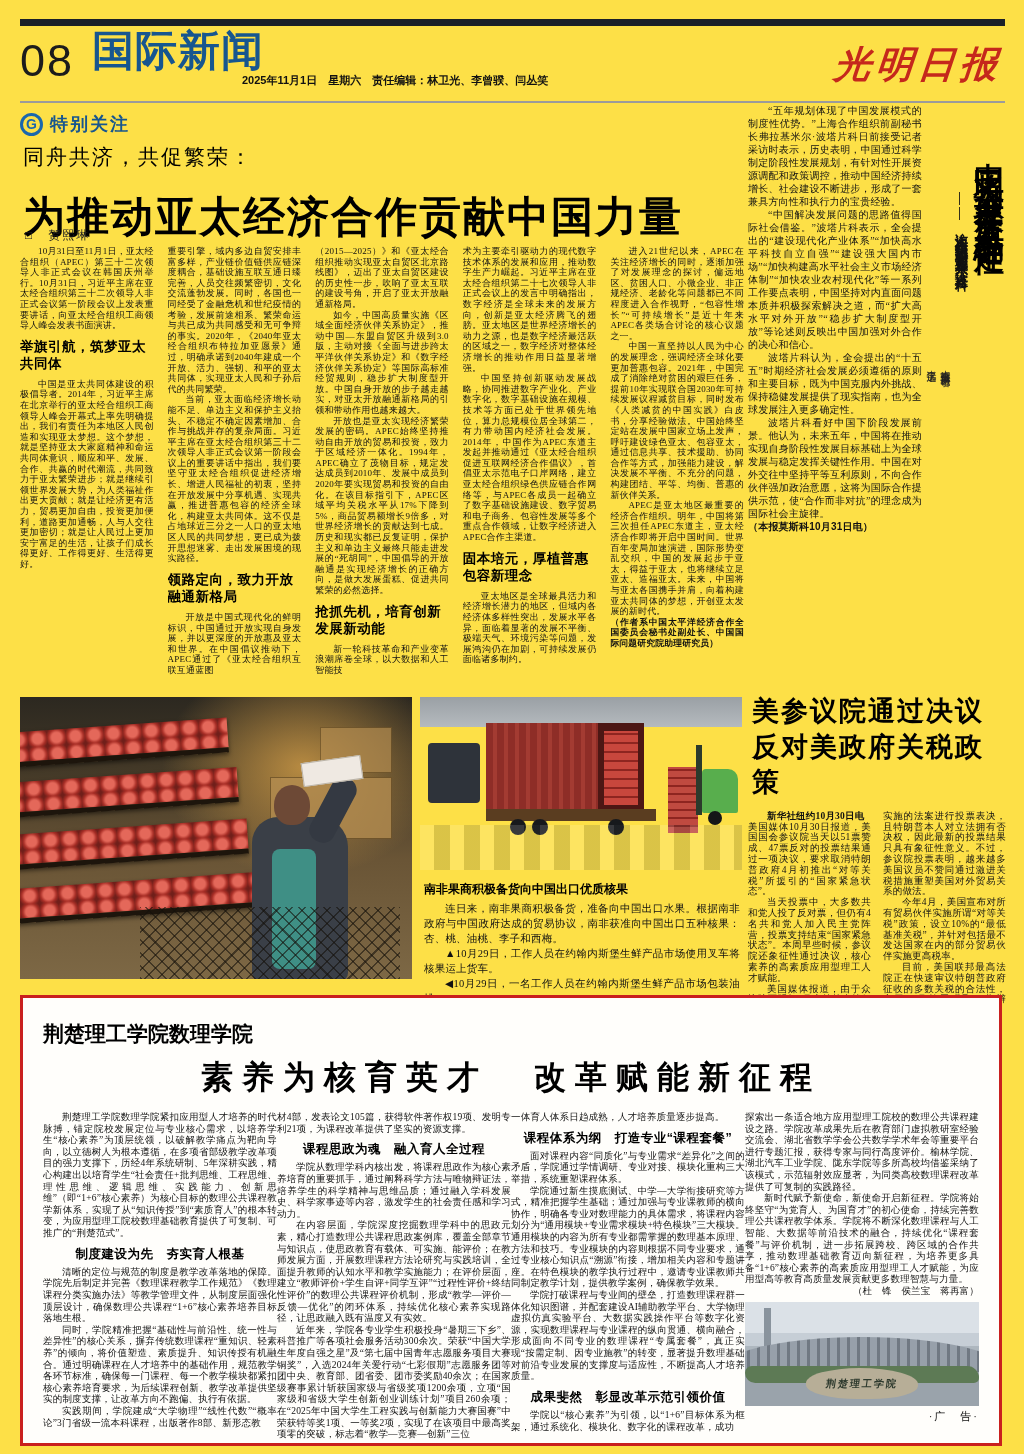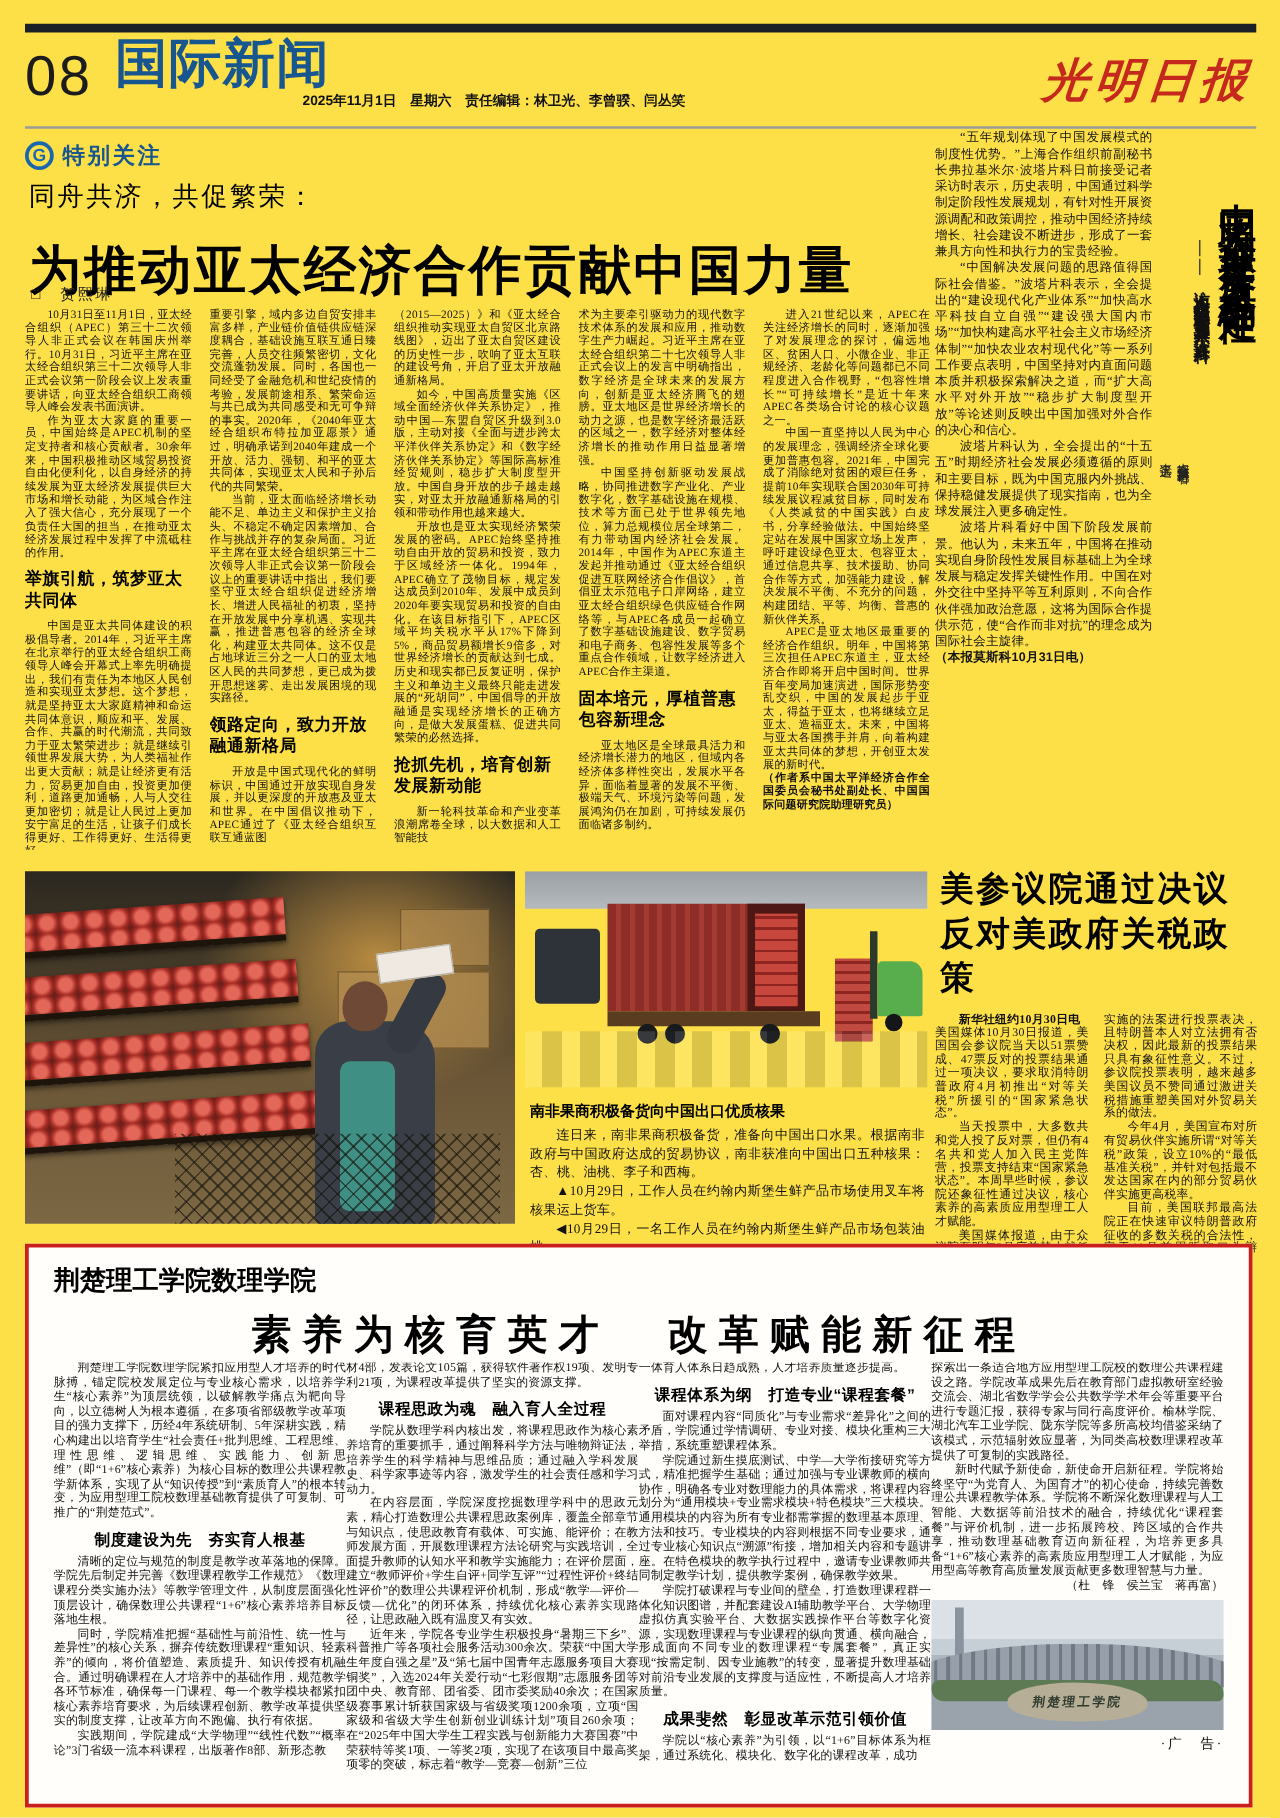--- a/index.html
+++ b/index.html
@@ -101,25 +101,25 @@
   .caption{position:absolute;left:424px;top:881px;width:316px;}
   .caption h4{margin:0 0 3px;font-family:"Liberation Sans","DejaVu Sans",sans-serif;
       font-size:12px;font-weight:900;color:#000;}
   .caption .bp{font-size:10.5px;line-height:15px;}
   .credit{margin-top:3px;text-align:right;font-weight:700;font-size:11px;
       font-family:"Liberation Sans","DejaVu Sans",sans-serif;}
 
   
   .adbox{position:absolute;left:20px;top:995px;width:976px;height:445px;border:3px solid #c9201e;
       box-sizing:content-box;background:#fffefb;padding:0;}
-  .ad-inner{position:relative;width:100%;height:100%;padding:12px 20px 6px;box-sizing:border-box;overflow:hidden;}
+  .ad-inner{position:relative;width:100%;height:100%;padding:22px 20px 6px;box-sizing:border-box;overflow:hidden;}
   .ad-org{font-family:"Liberation Sans","DejaVu Sans",sans-serif;font-size:21px;font-weight:900;color:#000;}
   .ad-headline{margin-top:8px;text-align:center;font-size:32px;font-weight:900;letter-spacing:9px;color:#000;}
   .ad-headline .gap{display:inline-block;width:46px;}
-  .ad-cols{display:flex;height:342px;overflow:hidden;}
+  .ad-cols{margin-top:12px;display:flex;height:342px;overflow:hidden;}
   .ad-col{flex:1;overflow:hidden;}
   .ad-col .bp{font-size:9.5px;line-height:11.6px;letter-spacing:0.2px;}
   .ad-col .bh{font-size:12.5px;text-align:center;margin:6px 0 5px;}
   .campus{position:relative;width:100%;height:104px;margin-top:4px;overflow:hidden;
       background:linear-gradient(180deg,#dbe1e7 0 30%,#c6ced6 30% 42%,#aeb7bf 42% 52%,#9aa3ab 52% 100%);}
   .campus-building{position:absolute;left:-12%;top:34%;width:124%;height:34%;background:
       repeating-linear-gradient(90deg,rgba(40,48,56,.35) 0 3px,transparent 3px 10px),#97a0aa;
       border-radius:50% 50% 0 0/100% 100% 0 0;}
   .campus-tower{position:absolute;left:8%;top:6%;width:7px;height:52%;background:#89939d;}
   .campus-trees{position:absolute;left:0;top:62%;width:100%;height:16%;background:#5d7a55;
@@ -148,21 +148,20 @@
 
   <div class="kicker">同舟共济，共促繁荣：</div>
   <h1 class="headline">为推动亚太经济合作贡献中国力量</h1>
   <div class="byline">
     <span>□</span>　<span>贺熙琳</span>
   </div>
 
   <div class="apec">
     <div class="col">
         <p class="bp">10月31日至11月1日，亚太经合组织（APEC）第三十二次领导人非正式会议在韩国庆州举行。10月31日，习近平主席在亚太经合组织第三十二次领导人非正式会议第一阶段会议上发表重要讲话，向亚太经合组织工商领导人峰会发表书面演讲。</p>
-        <p class="bp">作为亚太大家庭的重要一员，中国始终是APEC机制的坚定支持者和核心贡献者。30余年来，中国积极推动区域贸易投资自由化便利化，以自身经济的持续发展为亚太经济发展提供巨大市场和增长动能，为区域合作注入了强大信心，充分展现了一个负责任大国的担当，在推动亚太经济发展过程中发挥了中流砥柱的作用。</p>
         <h3 class="bh">举旗引航，筑梦亚太共同体</h3>
         <p class="bp">中国是亚太共同体建设的积极倡导者。2014年，习近平主席在北京举行的亚太经合组织工商领导人峰会开幕式上率先明确提出，我们有责任为本地区人民创造和实现亚太梦想。这个梦想，就是坚持亚太大家庭精神和命运共同体意识，顺应和平、发展、合作、共赢的时代潮流，共同致力于亚太繁荣进步；就是继续引领世界发展大势，为人类福祉作出更大贡献；就是让经济更有活力，贸易更加自由，投资更加便利，道路更加通畅，人与人交往更加密切；就是让人民过上更加安宁富足的生活，让孩子们成长得更好、工作得更好、生活得更好。</p>
       </div>
     <div class="col">
         <p class="bp noind">重要引擎，域内多边自贸安排丰富多样，产业链价值链供应链深度耦合，基础设施互联互通日臻完善，人员交往频繁密切，文化交流蓬勃发展。同时，各国也一同经受了金融危机和世纪疫情的考验，发展前途相系、繁荣命运与共已成为共同感受和无可争辩的事实。2020年，《2040年亚太经合组织布特拉加亚愿景》通过，明确承诺到2040年建成一个开放、活力、强韧、和平的亚太共同体，实现亚太人民和子孙后代的共同繁荣。</p>
         <p class="bp">当前，亚太面临经济增长动能不足、单边主义和保护主义抬头、不稳定不确定因素增加、合作与挑战并存的复杂局面。习近平主席在亚太经合组织第三十二次领导人非正式会议第一阶段会议上的重要讲话中指出，我们要坚守亚太经合组织促进经济增长、增进人民福祉的初衷，坚持在开放发展中分享机遇、实现共赢，推进普惠包容的经济全球化，构建亚太共同体。这不仅是占地球近三分之一人口的亚太地区人民的共同梦想，更已成为拨开思想迷雾、走出发展困境的现实路径。</p>
         <h3 class="bh">领路定向，致力开放融通新格局</h3>
         <p class="bp">开放是中国式现代化的鲜明标识，中国通过开放实现自身发展，并以更深度的开放惠及亚太和世界。在中国倡议推动下，APEC通过了《亚太经合组织互联互通蓝图</p>
       </div>
     <div class="col">

